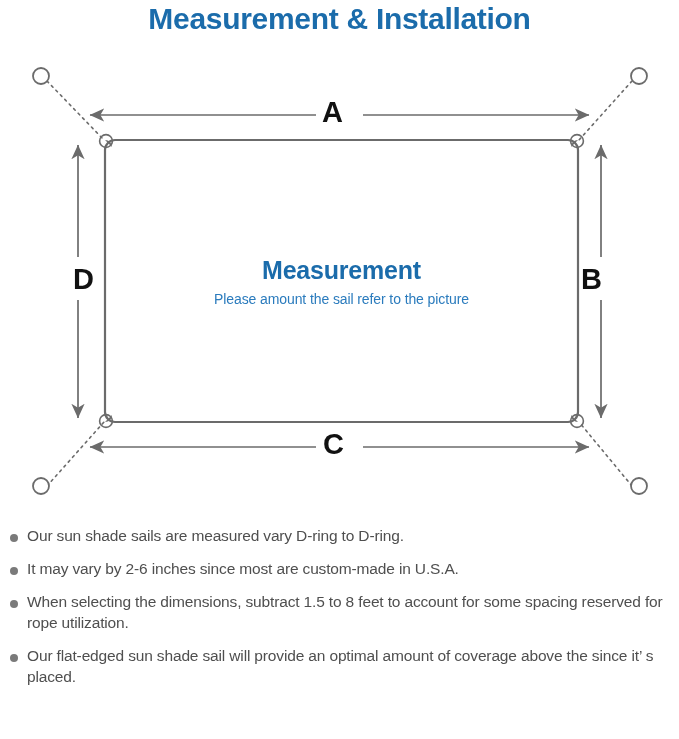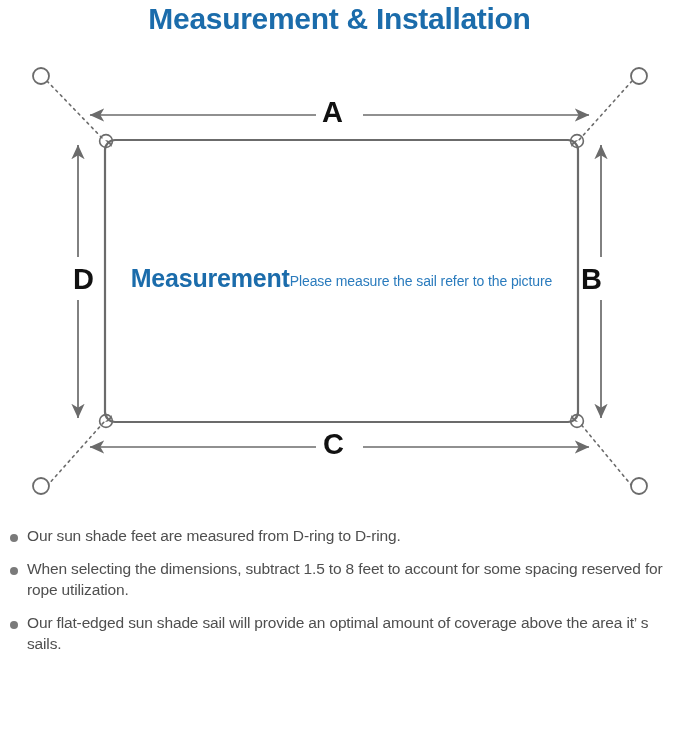--- a/index.html
+++ b/index.html
@@ -24,21 +24,21 @@
     font-family:"Liberation Sans", sans-serif;
   }
 
   
   .diagram{position:absolute;left:0;top:52px;width:679px;height:460px;}
 
   
   .center-block{
     position:absolute;
     left:105px;top:140px;width:473px;height:282px;
-    display:flex;flex-direction:row;
+    display:flex;flex-direction:column;
     align-items:center;justify-content:center;
     pointer-events:none;
   }
   .center-title{
     font-size:25px;font-weight:bold;color:#1b6cab;
     margin-bottom:6px;letter-spacing:-0.2px;
   }
   .center-sub{
     font-size:14px;color:#2a7bbd;letter-spacing:-0.1px;
   }
@@ -136,31 +136,35 @@
     <line x1="601" y1="248" x2="601" y2="366" stroke="#6b6b6b" stroke-width="1.7" marker-end="url(#arrHead)"></line>
   </svg>
 
   <div class="dim-letter" id="dim-a">A</div>
   <div class="dim-letter" id="dim-b">B</div>
   <div class="dim-letter" id="dim-c">C</div>
   <div class="dim-letter" id="dim-d">D</div>
 
   <div class="center-block">
     <div class="center-title">Measurement</div>
-    <div class="center-sub">Please measure the sail refer to the picture</div>
+    <div class="center-sub">Please amount the sail refer to the picture</div>
   </div>
 
   <div class="notes">
     <div class="note-item">
       <span class="note-bullet"></span>
-      <span class="note-text">Our sun shade feet are measured from D-ring to D-ring.</span>
+      <span class="note-text">Our sun shade sails are measured vary D-ring to D-ring.</span>
+    </div>
+    <div class="note-item">
+      <span class="note-bullet"></span>
+      <span class="note-text">It may vary by 2-6 inches since most are custom-made in U.S.A.</span>
     </div>
     <div class="note-item">
       <span class="note-bullet"></span>
       <span class="note-text">When selecting the dimensions, subtract 1.5 to 8 feet to account for some spacing reserved for rope utilization.</span>
     </div>
     <div class="note-item">
       <span class="note-bullet"></span>
-      <span class="note-text">Our flat-edged sun shade sail will provide an optimal amount of coverage above the area it’ s sails.</span>
+      <span class="note-text">Our flat-edged sun shade sail will provide an optimal amount of coverage above the since it’ s placed.</span>
     </div>
   </div>
 
 </div>
 
 </body></html>

